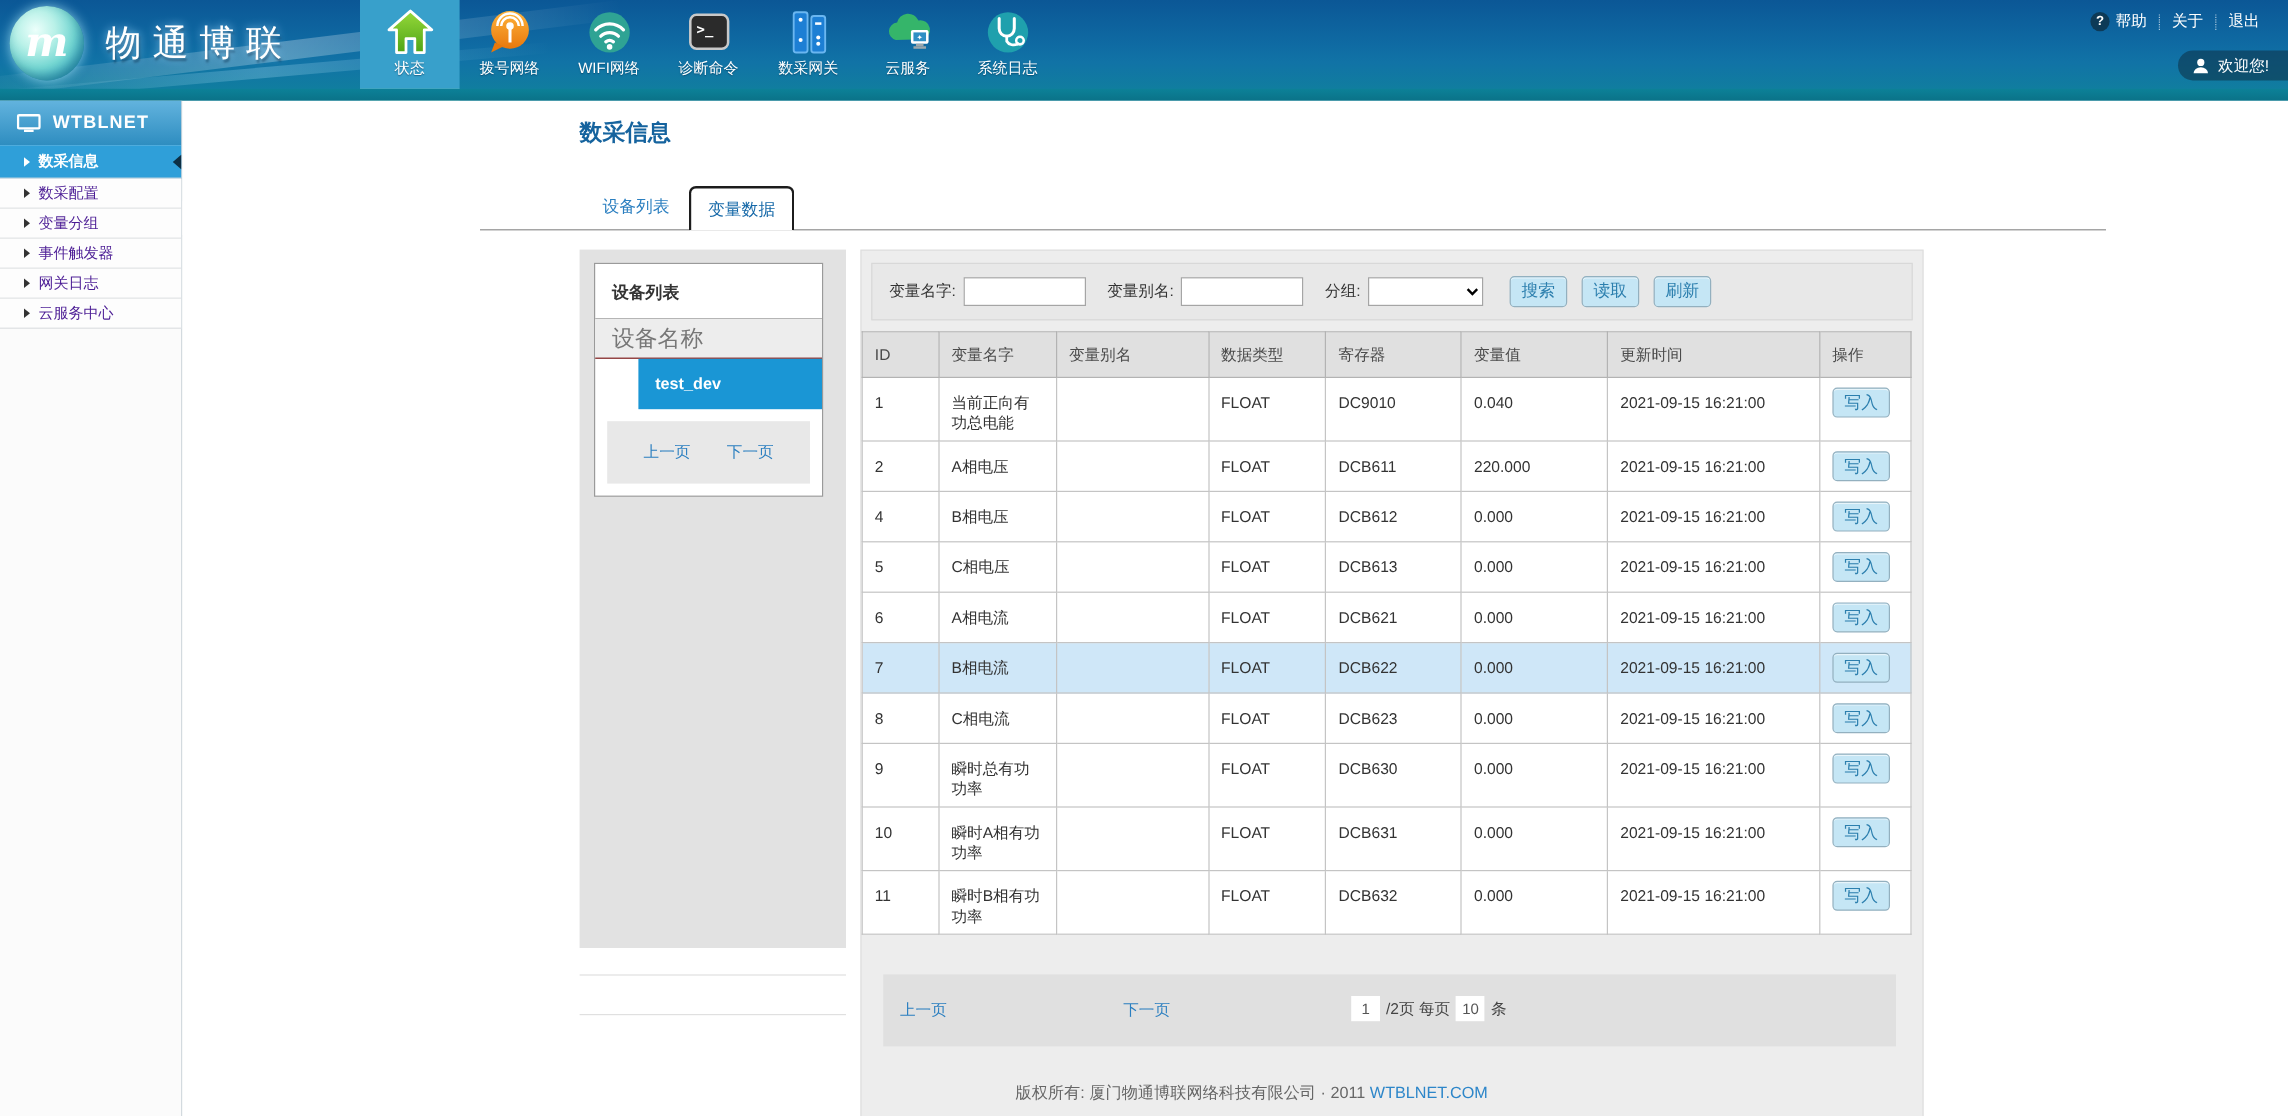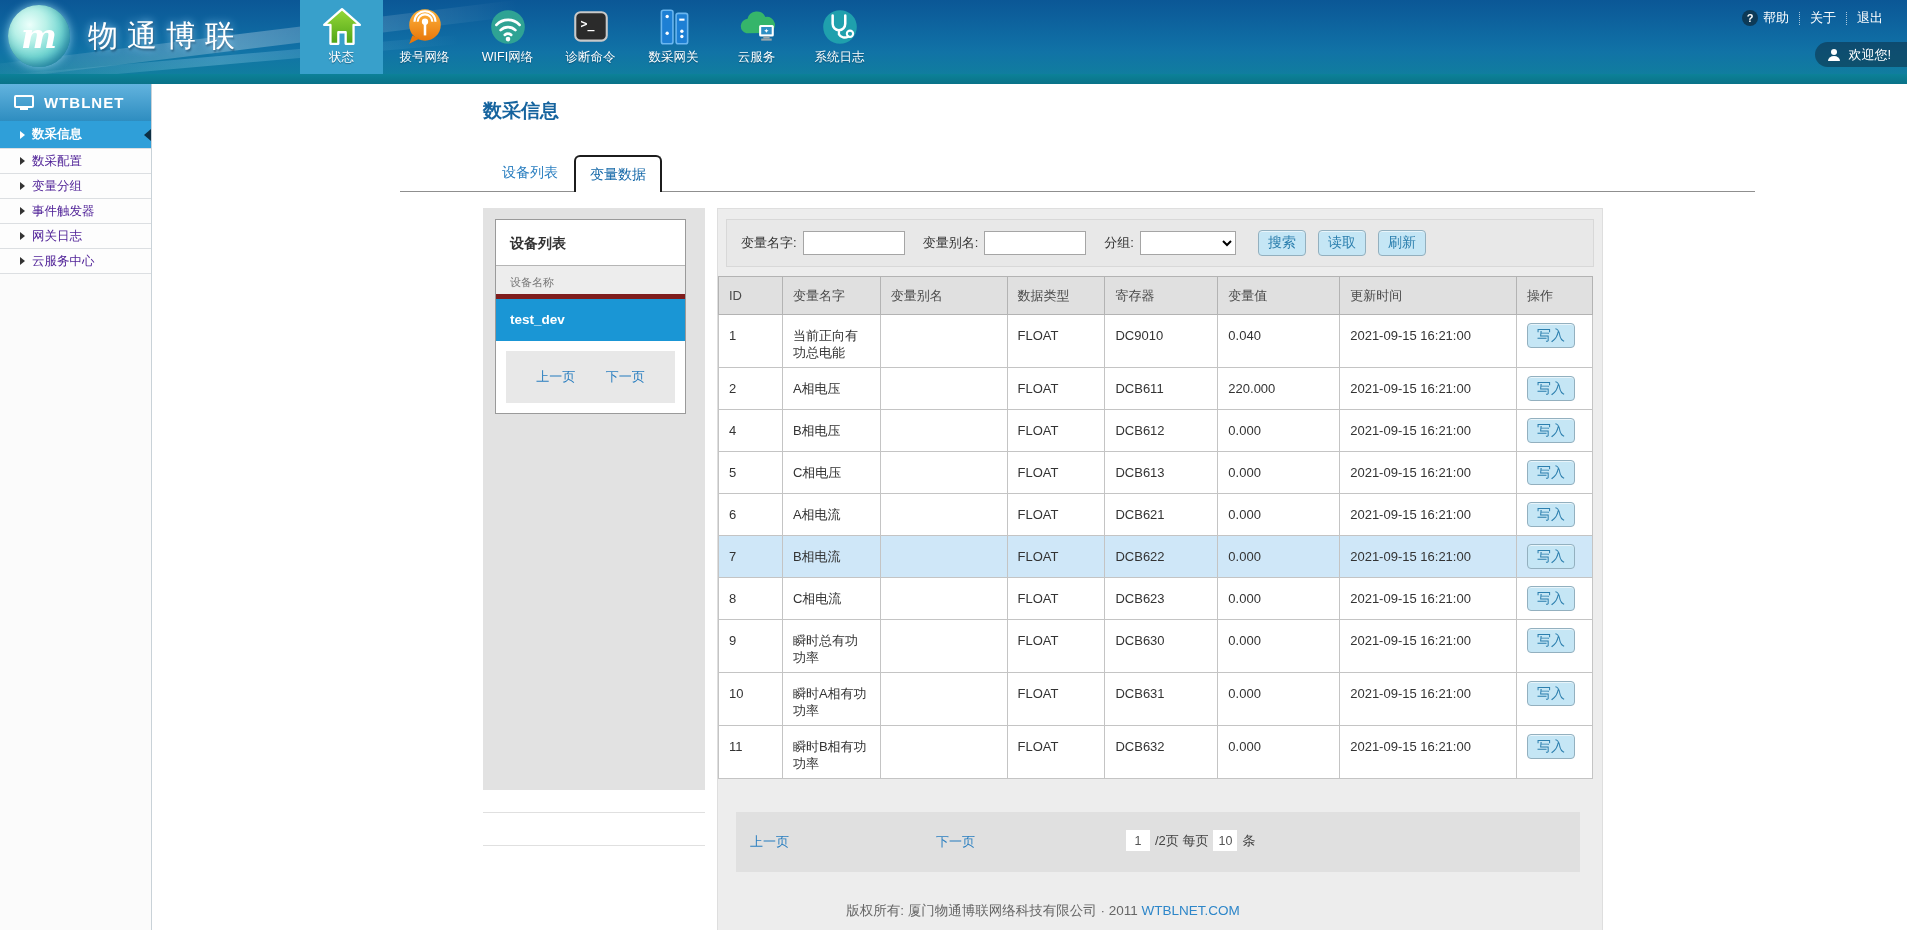--- a/index.html
+++ b/index.html
@@ -70,24 +70,24 @@
   .tab-active { position:absolute; left:422px; top:71px; width:88px; height:37px; background:#fff;
     border:2px solid #1c1c1c; border-bottom:none; border-radius:6px 6px 0 0; z-index:2;
     display:flex; align-items:center; justify-content:center; font-size:14px; color:#1568a8; cursor:pointer; }
   .tab-underline { position:absolute; left:248px; top:107px; width:1355px; border-top:1px solid #8f8f8f; }
 
   
   .device-panel { position:absolute; left:331px; top:124px; width:222px; height:582px; background:#e2e2e2; }
   .device-card { position:absolute; left:12px; top:11px; width:191px; background:#fff; border:1px solid #9a9a9a; padding-bottom:10px; }
   .dc-head { height:46px; line-height:46px; padding-left:14px; font-size:14px; font-weight:bold; color:#333;
     border-bottom:1px solid #b5b5b5; }
-  .dc-sub { height:33px; line-height:33px; padding-left:14px; font-size:11px; color:#777;
-    background:#ededed; border-bottom:5px solid #7f1d1d; }
+  .dc-sub { height:33px; line-height:33px; padding-left:14px; font-size:19px; color:#777;
+    background:#ededed; border-bottom:1px solid #7f1d1d; }
   .dc-dev { height:42px; line-height:42px; padding-left:14px; font-size:13.5px; font-weight:bold;
-    color:#fff; background:#1a96d5; cursor:pointer; }
+    color:#fff; background:#1a96d5; cursor:pointer;margin-left:36px; }
   .dc-pager { margin:10px 10px 0 10px; height:52px; background:#e8e8e8;
     display:flex; align-items:center; justify-content:space-evenly; }
   .dc-pager a, .table-pager a { color:#2b7fc0; font-size:13px; }
   .below-rule { position:absolute; left:331px; width:222px; border-top:1px solid #e0e0e0; }
   .below-rule.r1 { top:728px; } .below-rule.r2 { top:761px; }
 
   
   .data-panel { position:absolute; left:565px; top:124px; width:886px; height:876px;
     background:#ededed; border:1px solid #dedede; }
   .search-bar { position:absolute; left:8px; top:10px; width:868px; height:48px; background:#e8e8e8;

